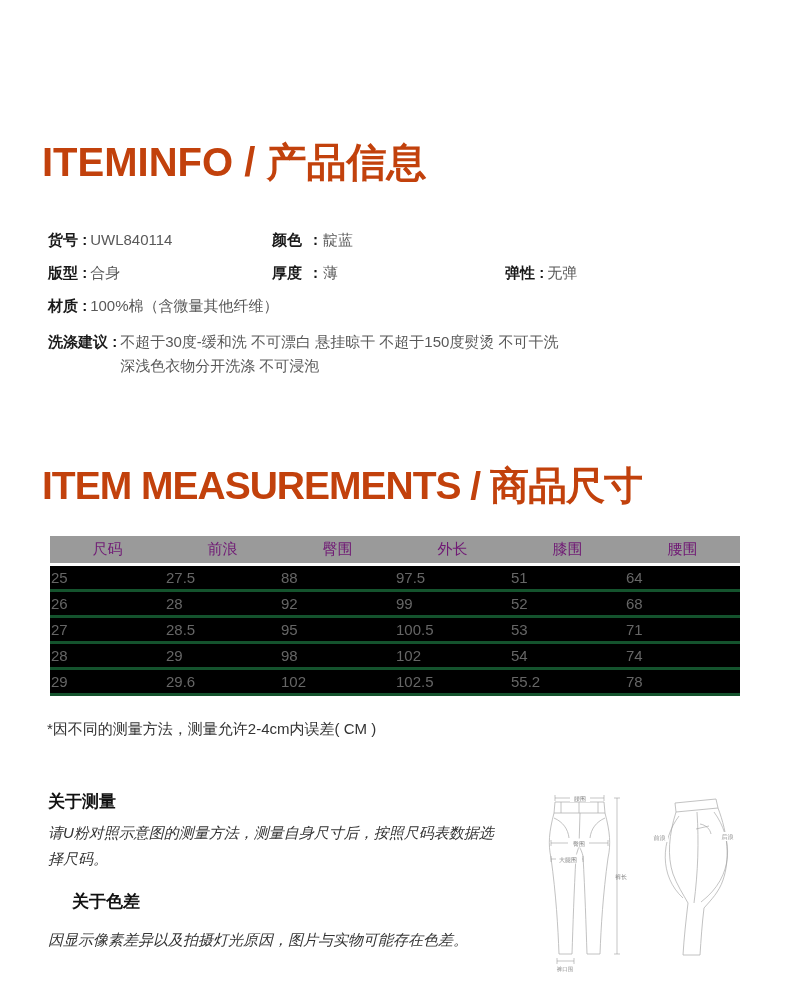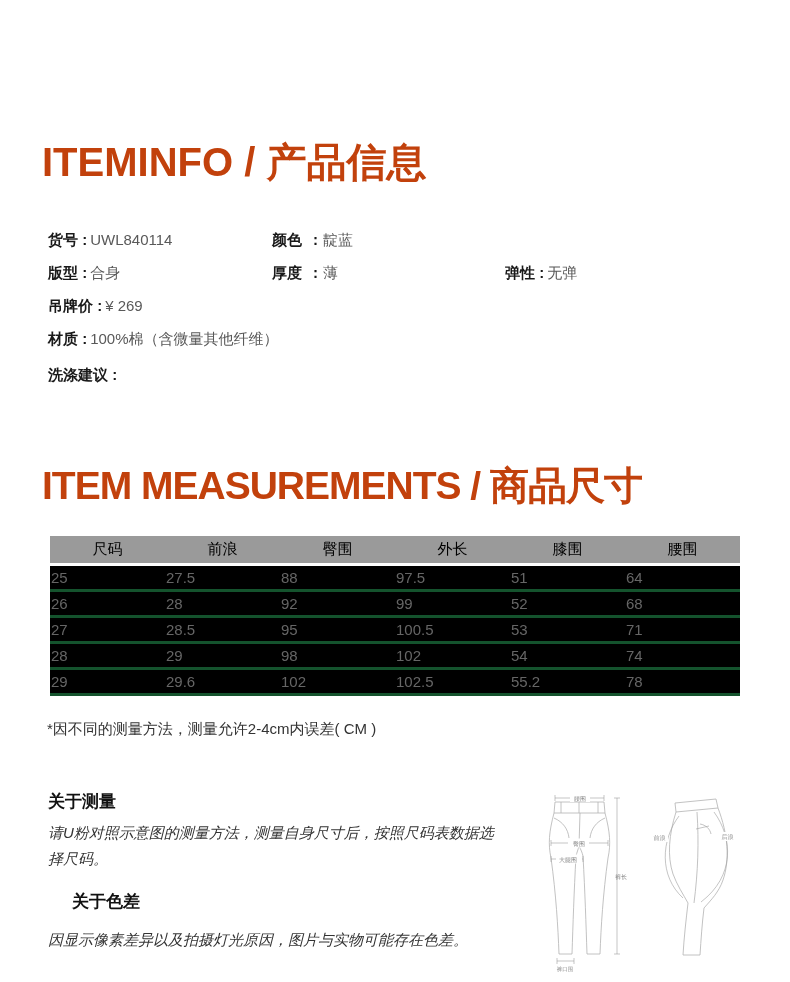--- a/index.html
+++ b/index.html
@@ -26,21 +26,21 @@
   .wash { display:flex; align-items:flex-start; }
   .wash .lbl { flex:0 0 auto; line-height:24px; }
   .wash-lines { color:#595959; line-height:24px; }
 
   
   #size-table {
     position:absolute; left:50px; top:536px; width:690px;
     border-collapse:collapse; font-size:15px; table-layout:fixed;
   }
   #size-table th {
-    background:#9a9a9a; color:#000000; font-weight:400; height:25px;
+    background:#9a9a9a; color:#701a75; font-weight:400; height:25px;
     border-bottom:3px solid #ffffff; text-align:center;
   }
   #size-table td {
     background:#000000; color:#666666; height:21px;
     border-bottom:3px solid #14532d; text-align:left;
   }
 
   #table-note { position:absolute; left:47px; top:720px; font-size:15px; color:#333; }
 
   
@@ -80,30 +80,29 @@
       </span>
       <span class="field l2">
         <span class="lbl">厚度 :</span><span class="val">薄</span>
       </span>
       <span class="field l3">
         <span class="lbl">弹性 :</span><span class="val">无弹</span>
       </span>
     </div>
     <div class="irow">
       <span class="field">
-        <span class="lbl">吊牌价 :</span><span class="val">¥ 269</span>
-      </span>
-    </div>
-    <div class="irow">
-      <span class="field">
         <span class="lbl">材质 :</span><span class="val">100%棉（含微量其他纤维）</span>
       </span>
     </div>
     <div class="wash">
       <span class="lbl">洗涤建议 :</span>
+      <span class="wash-lines">
+        <span>不超于30度-缓和洗 不可漂白 悬挂晾干 不超于150度熨烫 不可干洗</span><br>
+        <span>深浅色衣物分开洗涤 不可浸泡</span>
+      </span>
     </div>
   </div>
 
   <div id="title-meas" class="big-title">ITEM MEASUREMENTS / 商品尺寸</div>
 
   <table id="size-table">
     <thead>
       <tr>
         <th>尺码</th>
         <th>前浪</th>

